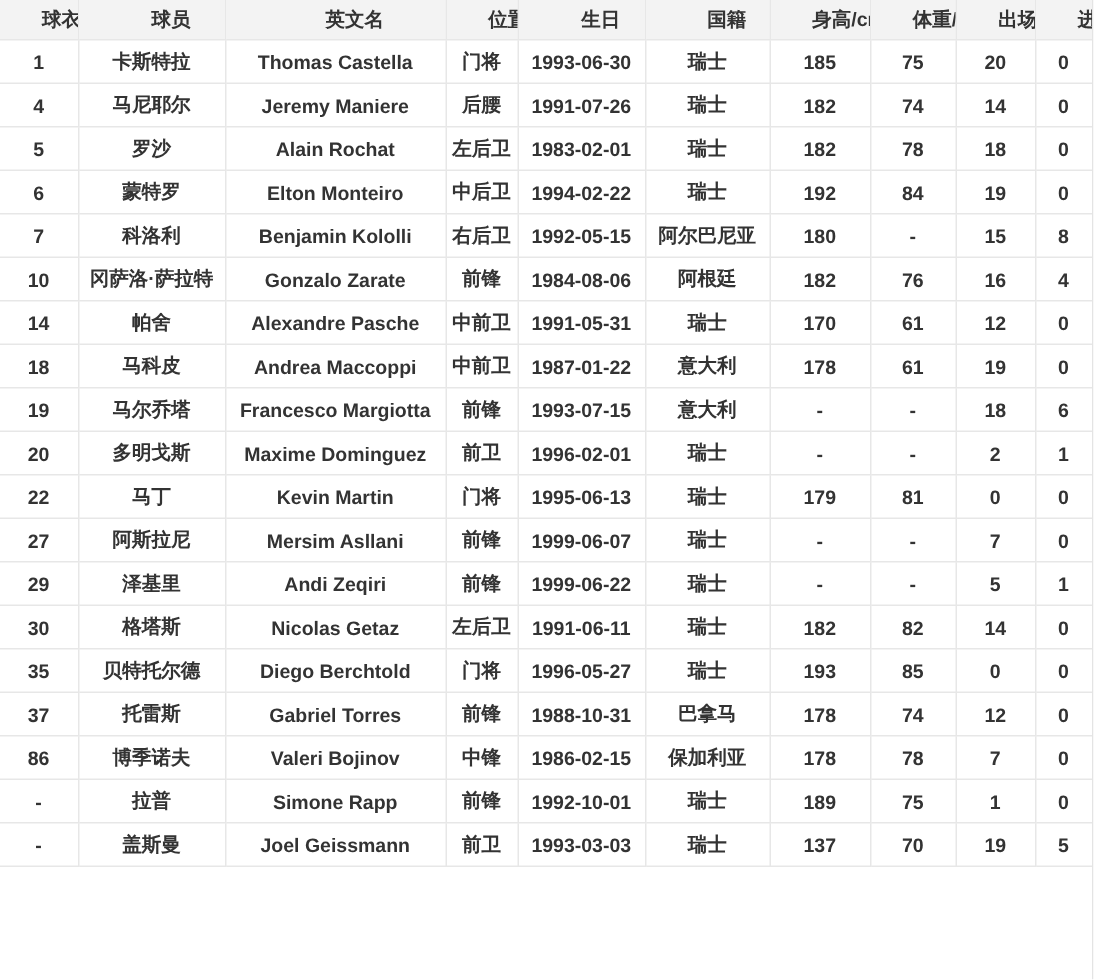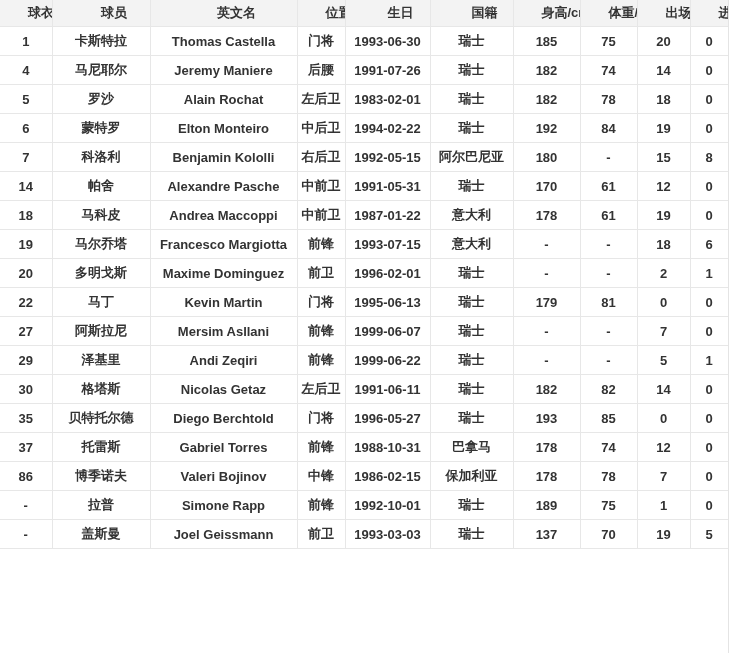--- a/index.html
+++ b/index.html
@@ -133,20 +133,32 @@
           <td>Benjamin Kololli</td>
           <td>右后卫</td>
           <td>1992-05-15</td>
           <td>阿尔巴尼亚</td>
           <td>180</td>
           <td>-</td>
           <td>15</td>
           <td>8</td>
         </tr>
         <tr>
+          <td>10</td>
+          <td>冈萨洛·萨拉特</td>
+          <td>Gonzalo Zarate</td>
+          <td>前锋</td>
+          <td>1984-08-06</td>
+          <td>阿根廷</td>
+          <td>182</td>
+          <td>76</td>
+          <td>16</td>
+          <td>4</td>
+        </tr>
+        <tr>
           <td>14</td>
           <td>帕舍</td>
           <td>Alexandre Pasche</td>
           <td>中前卫</td>
           <td>1991-05-31</td>
           <td>瑞士</td>
           <td>170</td>
           <td>61</td>
           <td>12</td>
           <td>0</td>

